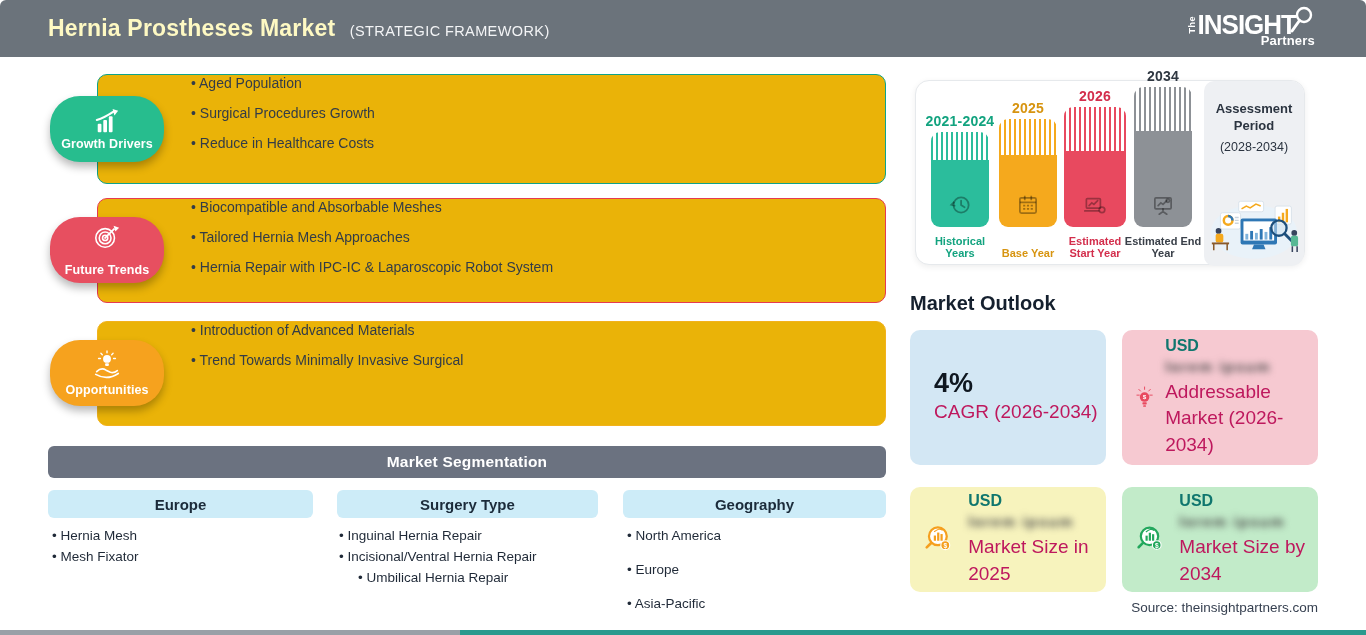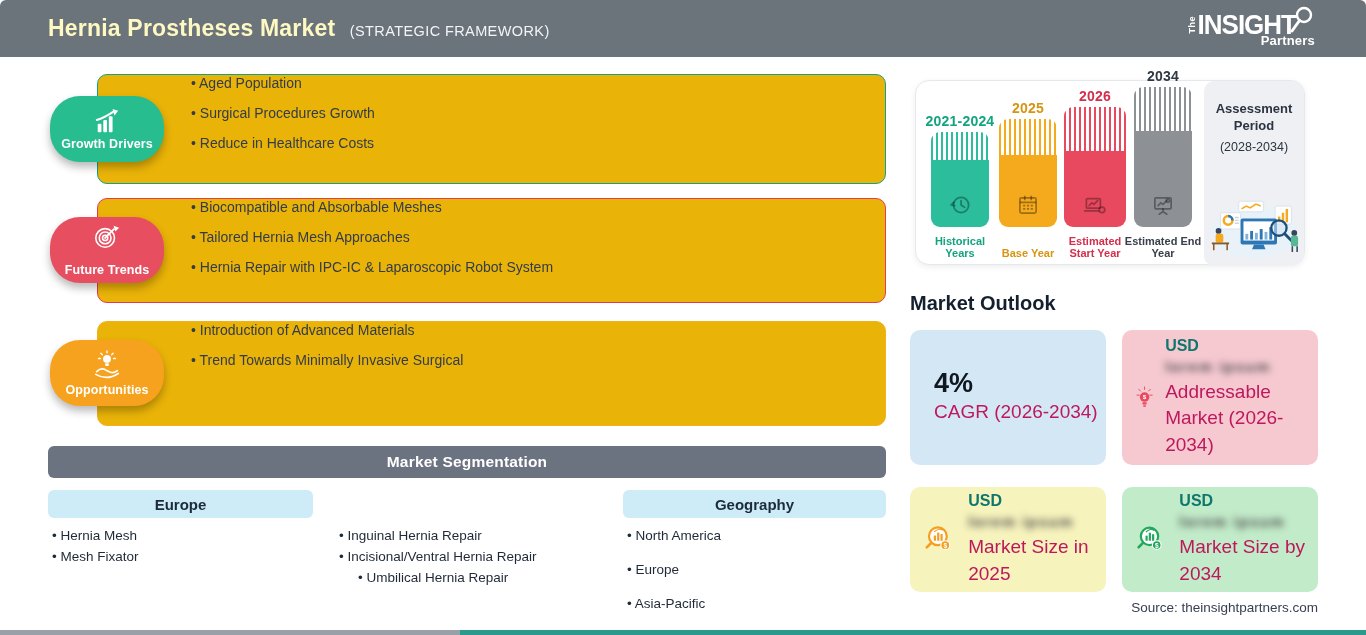--- a/index.html
+++ b/index.html
@@ -175,20 +175,21 @@
       <rect x="15" y="14" width="4" height="3" rx="1" fill="#fff"></rect>
       <path d="M6 23c3.5-3.5 7-3.5 10-1.5l4 2c2.8 1.2 5.5.6 8-1.5" stroke="#fff" stroke-width="1.8" fill="none" stroke-linecap="round"></path>
       <path d="M5 26q12 7 24-1" stroke="#fff" stroke-width="1.8" fill="none" stroke-linecap="round"></path>
     </svg>
     <span class="pill-label">Opportunities</span>
   </div>
 
   <div class="seg-bar">Market Segmentation</div>
 
   <div class="chip" id="chip-product">Europe</div>
+  <div class="chip" id="chip-surgery">Surgery Type</div>
   <div class="chip" id="chip-geo">Geography</div>
 
   <ul class="seg-list" id="list-product">
     <li>Hernia Mesh</li>
     <li>Mesh Fixator</li>
   </ul>
   <ul class="seg-list" id="list-surgery">
     <li>Inguinal Hernia Repair</li>
     <li>Incisional/Ventral Hernia Repair</li>
     <li class="indent">Umbilical Hernia Repair</li>

